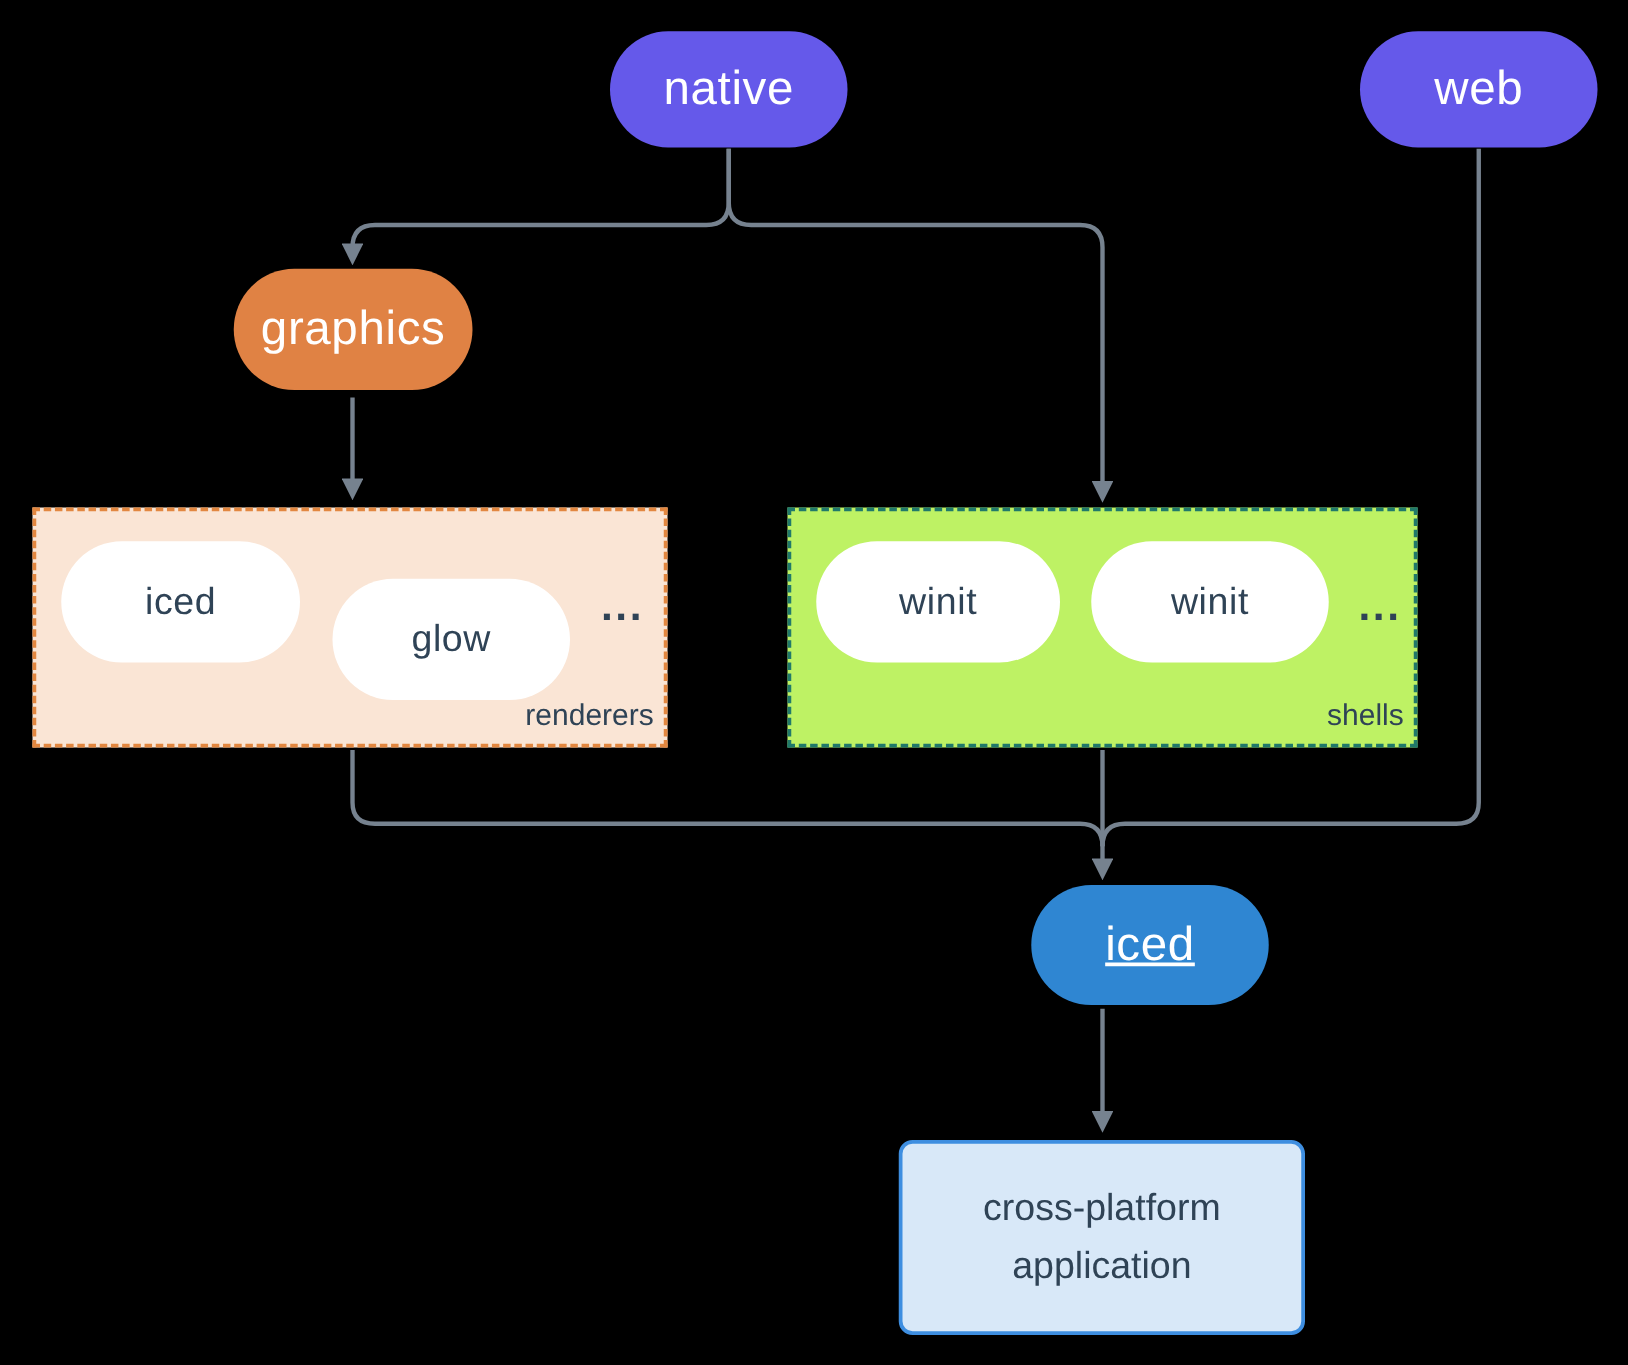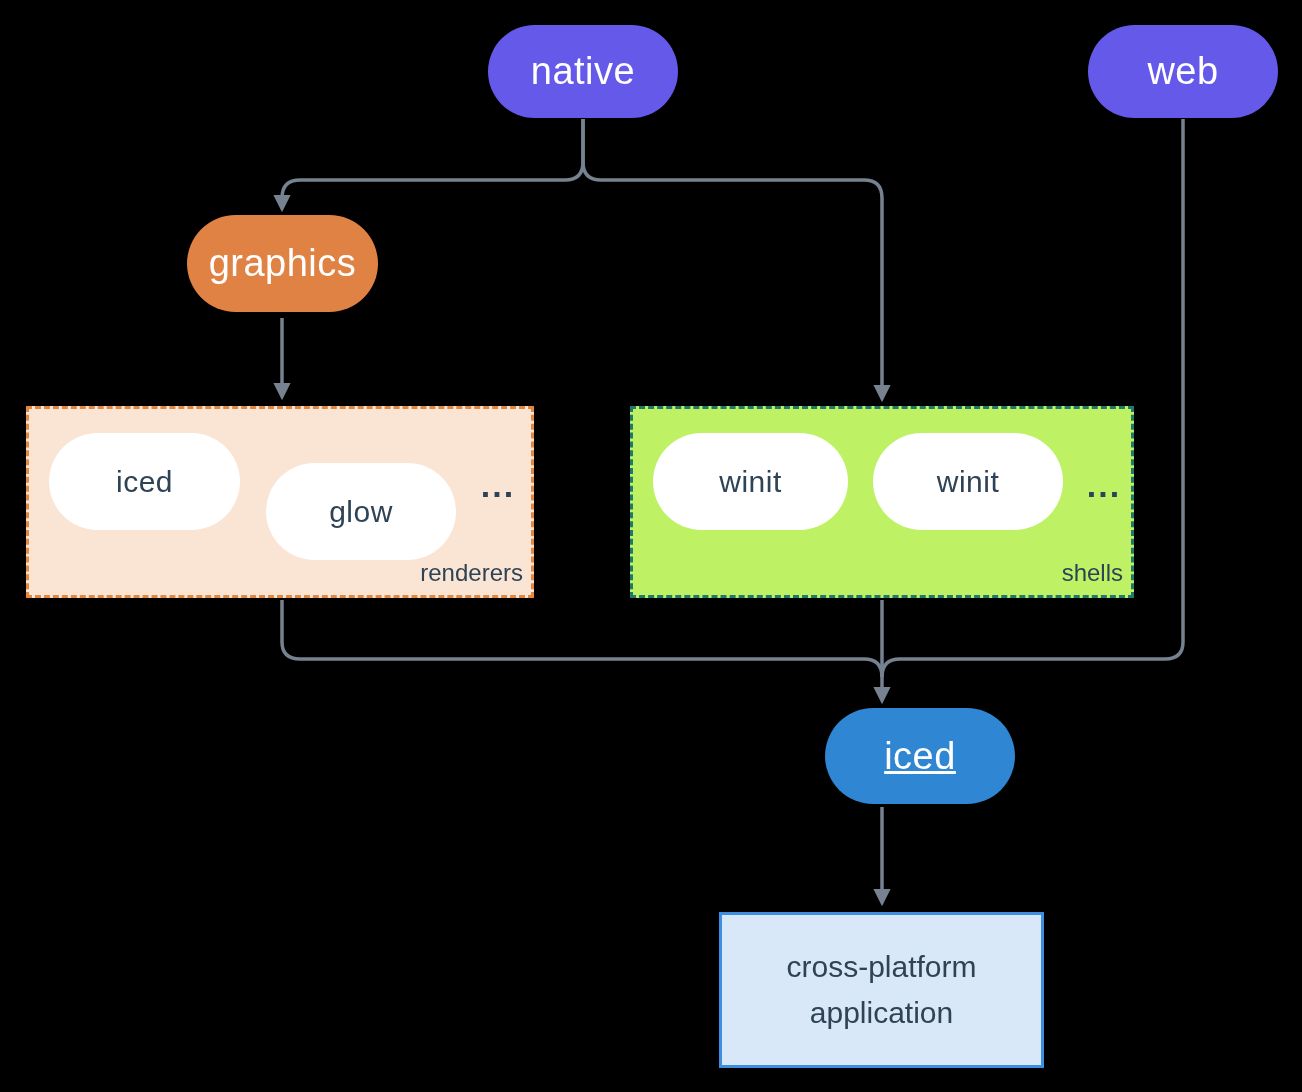--- a/index.html
+++ b/index.html
@@ -151,17 +151,17 @@
       <span>winit</span>
     </div>
     <div class="ellipsis">...</div>
     <div class="group-label">shells</div>
   </div>
 
   <div class="pill colored" id="node-iced" style="background-color: rgb(47, 134, 210);">
     <span>iced</span>
   </div>
 
-  <div class="app-box" style="background-color: rgb(216, 232, 248); border-color: rgb(62, 142, 224);">
+  <div class="app-box" style="background-color: rgb(216, 232, 248); border-color: rgb(62, 142, 224); border-radius: 11px;">
     <span>cross-platform application</span>
   </div>
 
 </div>
 
 </body></html>

